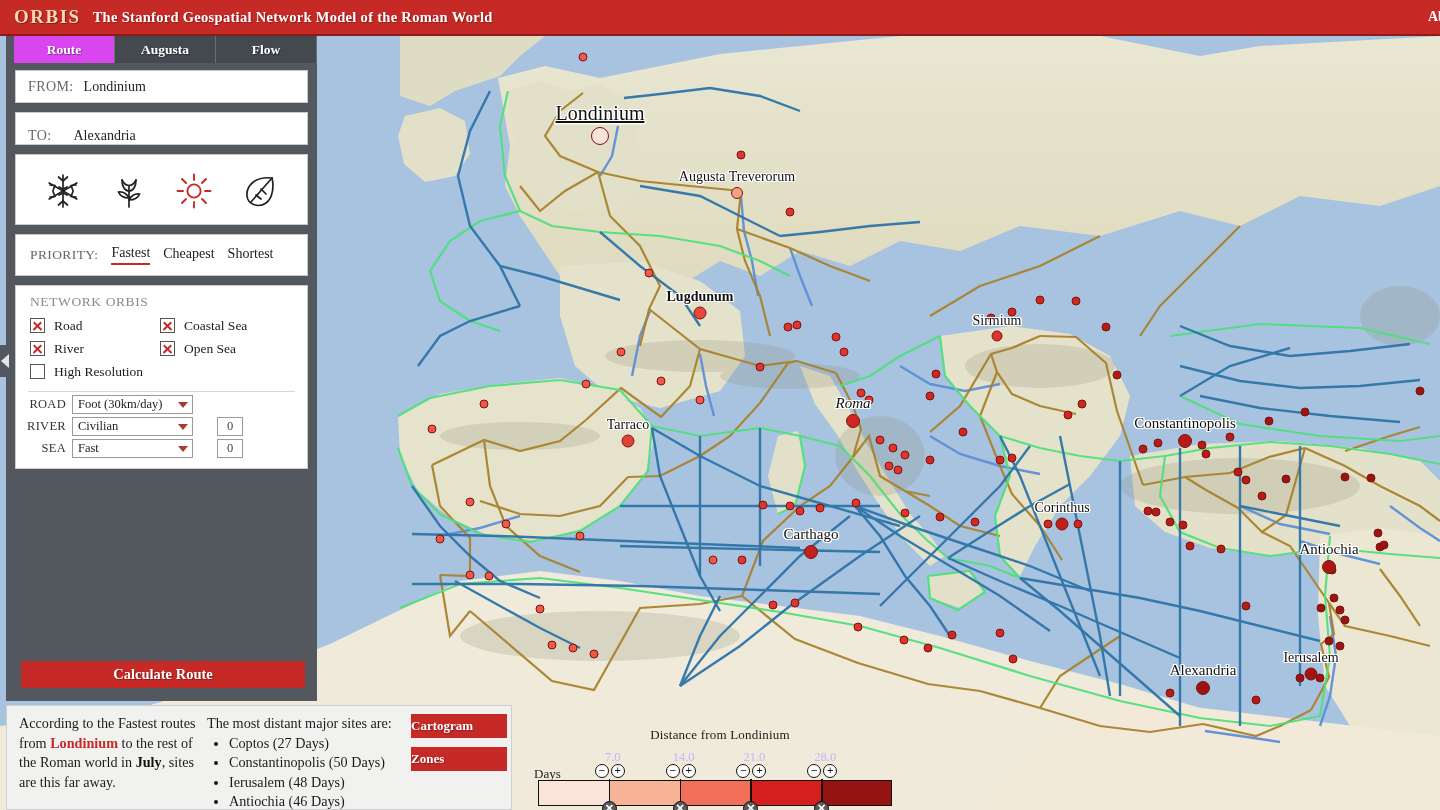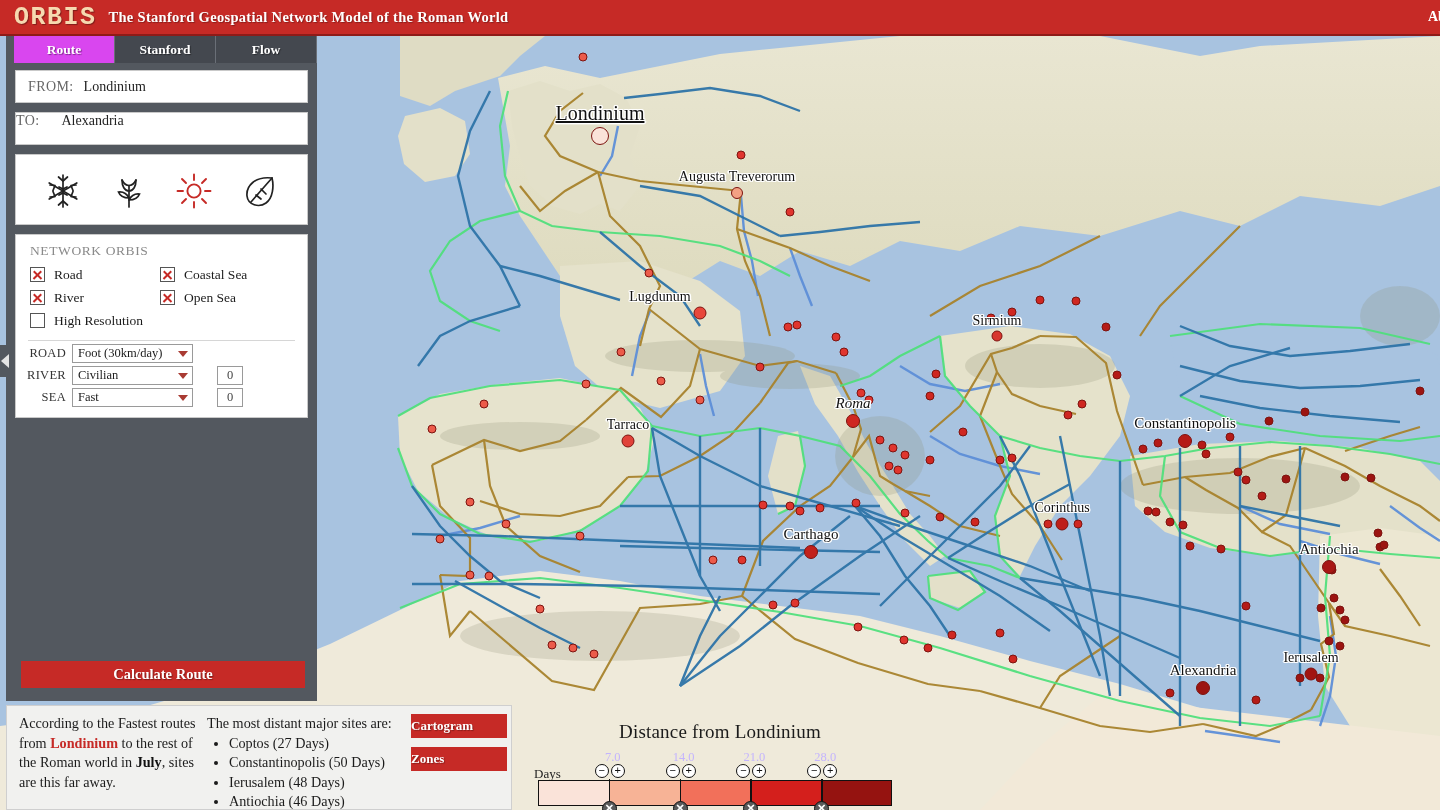--- a/index.html
+++ b/index.html
@@ -23,22 +23,22 @@
   
   #header {
     position: absolute; left: 0; top: 0; width: 1440px; height: 36px;
     background: #c62a26;
     border-bottom: 2px solid #8e1b18;
     display: flex; align-items: center;
     padding-left: 14px;
     z-index: 60;
   }
   #brand {
-    color: #f6d9b0; font-size: 25px; font-weight: bold;
-    letter-spacing: 1.5px; font-family: Liberation Mono, monospace;
+    color: #f6d9b0; font-size: 19px; font-weight: bold;
+    letter-spacing: 1.5px; font-family: Liberation Serif, serif;
     text-shadow: 1px 1px 1px rgba(0,0,0,.35);
   }
   #tagline {
     color: #ffffff; font-size: 14.5px; font-weight: bold;
     margin-left: 12px; letter-spacing: .3px;
     text-shadow: 1px 1px 1px rgba(0,0,0,.3);
   }
   #header-menu {
     position: absolute; right: -6px; top: 9px;
     color: #ffffff; font-size: 14px; font-weight: bold;
@@ -60,21 +60,21 @@
     border-right: 1px solid #6a6f77;
     text-shadow: 1px 1px 1px rgba(0,0,0,.4);
   }
   .tab.active { background: #d946ef; }
 
   .panel {
     background: #ffffff; margin: 0 9px 9px 9px;
     border: 1px solid #c9c9c9;
   }
   #panel-from { margin-top: 7px; height: 33px; display: flex; align-items: center; padding-left: 12px; }
-  #panel-to   { height: 33px; display: flex; align-items: flex-start; padding-left: 0; }
+  #panel-to   { height: 33px; display: flex; align-items: flex-end; padding-left: 12px; }
   .fld-label { color: #666; font-size: 14px; letter-spacing: .4px; }
   .fld-value { color: #222; font-size: 14px; margin-left: 10px; }
   #panel-to .fld-value { margin-left: 22px; }
 
   #panel-departing { padding: 9px 0 6px 0; }
   .row-dep { display: flex; align-items: baseline; padding-left: 14px; }
   .dep-label { color: #666; font-size: 13.5px; letter-spacing: .4px; }
   .dep-opt {
     font-size: 13px; color: #1b1b1b; margin-left: 14px;
     letter-spacing: .5px; cursor: pointer; padding-bottom: 2px;
@@ -155,21 +155,21 @@
   #distant li { list-style: disc; }
   #infobtns { width: 100px; padding-left: 4px; }
   .ibtn {
     width: 96px; height: 24px; background: #c62a26; color: #fff;
     font-size: 13px; font-weight: bold; text-align: left; line-height: 24px;
     margin-bottom: 9px; cursor: pointer; text-shadow: 1px 1px 1px rgba(0,0,0,.3);
   }
 
   
   #legend { position: absolute; left: 520px; bottom: 12px; width: 400px; z-index: 50; }
-  #legend-title { text-align: center; font-size: 19px; color: #1b1b1b; margin-bottom: 7px; letter-spacing: .2px; }
+  #legend-title { text-align: center; font-size: 13px; color: #1b1b1b; margin-bottom: 7px; letter-spacing: .2px; }
   #legend-body { position: relative; height: 48px; }
   #days-label { position: absolute; left: 14px; top: 16px; font-size: 13px; color: #222; }
   #scalebar {
     position: absolute; left: 18px; top: 30px; width: 354px; height: 26px;
     border: 1.4px solid #111; display: flex;
   }
   #scalebar .band { flex: 1 1 0; height: 100%; }
   .tickset { position: absolute; top: 14px; }
   .tickset .stem { position: absolute; left: 0; top: 15px; width: 1.6px; height: 27px; background: #111; }
   .tickset .tlabel { position: absolute; left: -13px; top: -14px; font-size: 12.5px; color: #c4b5fd; width: 34px; text-align: center; }
@@ -711,21 +711,21 @@
         <div class="city origin">
           <span class="dot" style="left:600px;top:100px;width:18px;height:18px;background:#fae3d9;"></span>
           <span class="nm" style="left:600px;top:89px;">Londinium</span>
         </div>
         <div class="city ">
           <span class="dot" style="left:737px;top:157px;width:12px;height:12px;background:#f3a184;"></span>
           <span class="nm" style="left:737px;top:149px;">Augusta Treverorum</span>
         </div>
         <div class="city ">
           <span class="dot" style="left:700px;top:277px;width:13px;height:13px;background:#e8473c;"></span>
-          <span class="nm" style="left:660px;top:268.5px;">Lugdunum</span>
+          <span class="nm" style="left:700px;top:268.5px;font-weight:bold;">Lugdunum</span>
         </div>
         <div class="city ">
           <span class="dot" style="left:997px;top:300px;width:11px;height:11px;background:#d8372f;"></span>
           <span class="nm" style="left:997px;top:292.5px;">Sirmium</span>
         </div>
         <div class="city ">
           <span class="dot" style="left:628px;top:405px;width:13px;height:13px;background:#e04239;"></span>
           <span class="nm" style="left:628px;top:396.5px;">Tarraco</span>
         </div>
         <div class="city big">
@@ -762,21 +762,21 @@
   <div id="header">
     <span id="brand">ORBIS</span>
     <span id="tagline">The Stanford Geospatial Network Model of the Roman World</span>
     <span id="header-menu">About</span>
   </div>
 
   <div id="sidebar">
 
     <div id="tabs">
       <div class="tab active">Route</div>
-      <div class="tab">Stanford</div>
+      <div class="tab">Augusta</div>
       <div class="tab">Flow</div>
     </div>
 
     <div class="panel" id="panel-from">
       <span class="fld-label">FROM:</span>
       <span class="fld-value">Londinium</span>
     </div>
 
     <div class="panel" id="panel-to">
       <span class="fld-label">TO:</span>
@@ -829,20 +829,26 @@
             <g stroke="#222" stroke-width="1.7" fill="none" stroke-linecap="round">
               <path d="M31,6 C14,4 5,14 6,24 C7,33 18,36 25,31 C32,26 33,14 31,6 Z"></path>
               <path d="M31,6 L10,30"></path>
               <path d="M20,17 L25,22 M15,23 L20,27"></path>
             </g>
           </svg>
         </div>
       </div>
     </div>
 
+    <div class="panel" id="panel-priority">
+      <span class="pri-label">PRIORITY:</span>
+      <span class="pri-opt sel">Fastest</span>
+      <span class="pri-opt">Cheapest</span>
+      <span class="pri-opt">Shortest</span>
+    </div>
 
     <div class="panel" id="panel-modes">
       <div class="nm-title">NETWORK ORBIS</div>
 
       <div class="nm-grid">
         <div class="cbrow">
           <span class="cbox on"></span>
           <span class="cblabel">Road</span>
         </div>
         <div class="cbrow">

